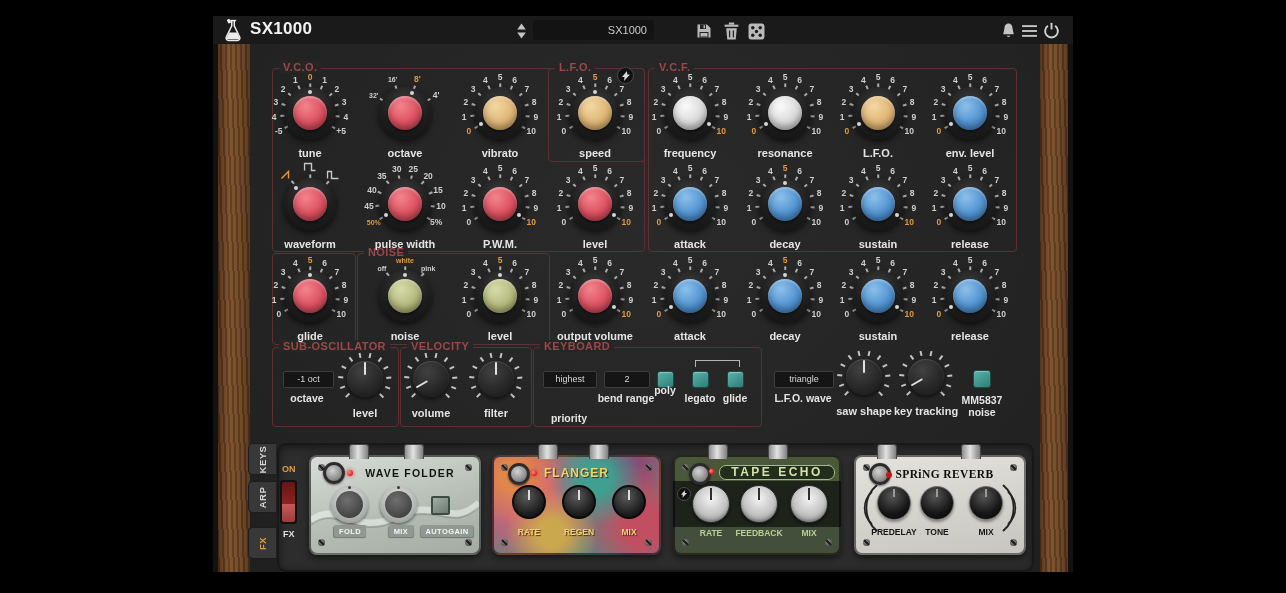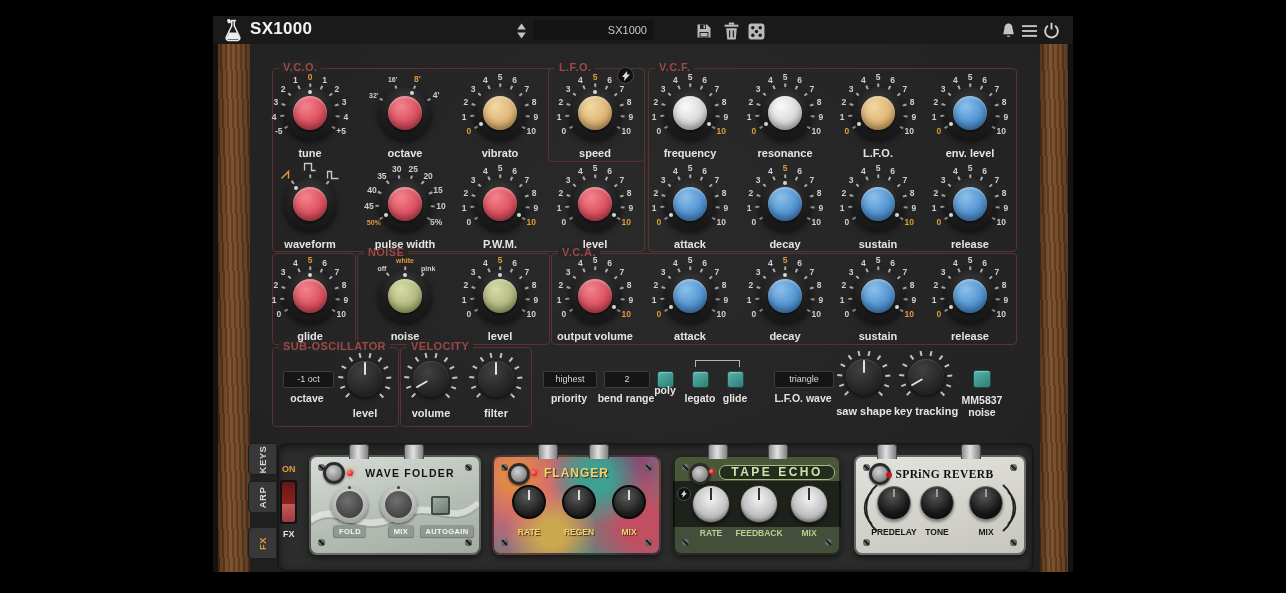--- a/index.html
+++ b/index.html
@@ -211,39 +211,39 @@
   <div class="sect" style="left:548px;top:68px;width:95px;height:92px">
     <span class="sect-label">L.F.O.</span>
     </div>
   <div class="sect" style="left:648px;top:68px;width:367px;height:182px">
     <span class="sect-label">V.C.F.</span>
     </div>
   <div class="sect" style="left:272px;top:253px;width:82px;height:90px"></div>
   <div class="sect" style="left:357px;top:253px;width:191px;height:90px">
     <span class="sect-label">NOISE</span>
     </div>
-  <div class="sect" style="left:551px;top:253px;width:464px;height:90px">
-    <span class="sect-label">V.C.A.</span>
-    </div>
   <div class="sect" style="left:272px;top:347px;width:125px;height:78px">
     <span class="sect-label">SUB-OSCILLATOR</span>
     </div>
   <div class="sect" style="left:400px;top:347px;width:130px;height:78px">
     <span class="sect-label">VELOCITY</span>
+    </div>
+  <div class="sect" style="left:533px;top:347px;width:227px;height:78px">
+    <span class="sect-label">KEYBOARD</span>
     </div>
   <div class="mod-circle" style="left:617px;top:67px;width:15px;height:15px">
     <svg width="8" height="10" viewBox="0 0 8 10">
         <path d="M5,0 L0,6 h2.5 L2,10 L8,3.5 H5.2 Z" fill="#dadada"></path>
       </svg>
   </div>
 
   <div class="dbox" style="left:283px;top:371px;width:49px">-1 oct</div>
   <div class="ctl-label" style="left:307px;top:392px">octave</div>
   <div class="dbox" style="left:543px;top:371px;width:52px">highest</div>
-  <div class="ctl-label" style="left:569px;top:392px">priority</div>
+  <div class="ctl-label" style="left:569px;top:412px">priority</div>
   <div class="dbox" style="left:604px;top:371px;width:44px">2</div>
   <div class="ctl-label" style="left:626px;top:392px">bend range</div>
   <div class="toggle" style="left:657px;top:371px"></div>
   <div class="ctl-label" style="left:665px;top:384px">poly</div>
   <div class="bracket"></div>
   <div class="toggle" style="left:692px;top:371px"></div>
   <div class="ctl-label" style="left:700px;top:392px">legato</div>
   <div class="toggle" style="left:727px;top:371px"></div>
   <div class="ctl-label" style="left:735px;top:392px">glide</div>
   <div class="dbox" style="left:774px;top:371px;width:58px">triangle</div>

